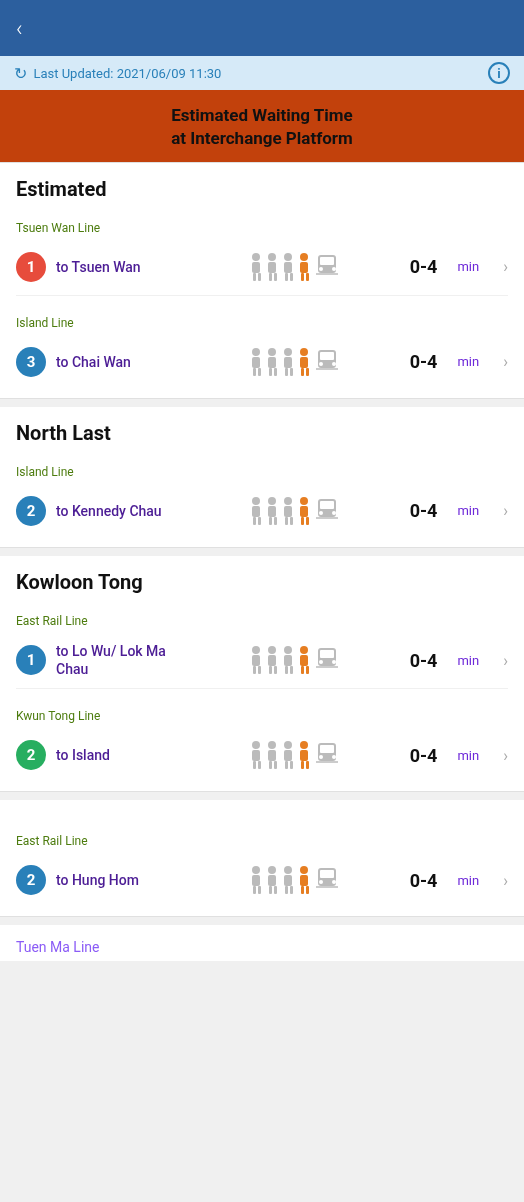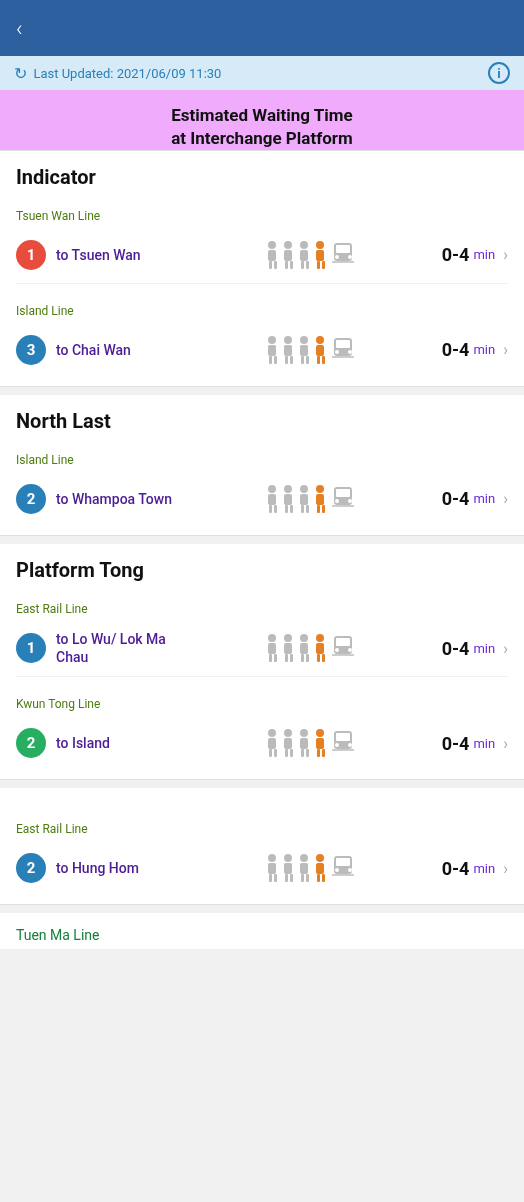--- a/index.html
+++ b/index.html
@@ -63,23 +63,23 @@
       align-items: center;
       justify-content: center;
       color: #2980b9;
       font-size: 13px;
       font-weight: bold;
       cursor: pointer;
     }
 
     
     .subtitle {
-      background: #f0abfc;
+      background: #c2410c;
       text-align: center;
-      padding: 14px 20px 0;
+      padding: 14px 20px 12px;
       border-bottom: 1px solid #e0e0e0;
     }
     .subtitle-text {
       font-size: 17px;
       font-weight: 700;
       color: #111;
       line-height: 1.35;
     }
 
     
@@ -143,21 +143,21 @@
       flex: 1;
       display: flex;
       align-items: center;
       justify-content: center;
     }
 
     
     .time-area {
       display: flex;
       align-items: center;
-      gap: 4px;
+      gap: 20px;
       flex-shrink: 0;
     }
     .time-text {
       font-size: 18px;
       font-weight: 700;
       color: #111;
     }
     .time-unit {
       font-size: 13px;
       color: #6d28d9;
@@ -168,21 +168,21 @@
       margin-left: 4px;
     }
 
     
     .bottom-line {
       background: white;
       padding: 14px 16px 6px;
     }
     .bottom-linename {
       font-size: 14px;
-      color: #15803d;
+      color: #8b5cf6;
     }
   </style>
 </head>
 <body>
 
 <div class="header">
   <span class="header-back">‹</span>
 </div>
 
 <div class="update-bar">
@@ -195,21 +195,21 @@
 
 <div class="subtitle">
   <div class="subtitle-text">
     <span>Estimated Waiting Time</span><br>
     <span>at Interchange Platform</span>
   </div>
 </div>
 
 <div id="sections-container">
     <div class="section">
-      <div class="station-name">Indicator</div>
+      <div class="station-name">Estimated</div>
       <div class="line-name">Tsuen Wan Line</div>
       <div class="route-row">
         <div class="badge" style="background: rgb(231, 76, 60);">1</div>
         <div class="destination">to Tsuen Wan</div>
         <div class="crowd-area">
           <svg width="90" height="36" viewBox="0 0 90 36" fill="none" xmlns="http://www.w3.org/2000/svg">
 
     <circle cx="8" cy="8" r="4" fill="#bbb"></circle>
     <rect x="4" y="13" width="8" height="11" rx="2" fill="#bbb"></rect>
     <rect x="5" y="24" width="3" height="8" rx="1" fill="#bbb"></rect>
@@ -282,21 +282,21 @@
           <span class="time-unit">min</span>
           <span class="chevron-right">›</span>
         </div>
       </div>
     </div>
     <div class="section">
       <div class="station-name">North Last</div>
       <div class="line-name">Island Line</div>
       <div class="route-row">
         <div class="badge" style="background: rgb(41, 128, 185);">2</div>
-        <div class="destination">to Whampoa Town</div>
+        <div class="destination">to Kennedy Chau</div>
         <div class="crowd-area">
           <svg width="90" height="36" viewBox="0 0 90 36" fill="none" xmlns="http://www.w3.org/2000/svg">
 
     <circle cx="8" cy="8" r="4" fill="#bbb"></circle>
     <rect x="4" y="13" width="8" height="11" rx="2" fill="#bbb"></rect>
     <rect x="5" y="24" width="3" height="8" rx="1" fill="#bbb"></rect>
     <rect x="10" y="24" width="3" height="8" rx="1" fill="#bbb"></rect>
 
     <circle cx="24" cy="8" r="4" fill="#bbb"></circle>
     <rect x="20" y="13" width="8" height="11" rx="2" fill="#bbb"></rect>
@@ -321,21 +321,21 @@
   </svg>
         </div>
         <div class="time-area">
           <span class="time-text">0-4</span>
           <span class="time-unit">min</span>
           <span class="chevron-right">›</span>
         </div>
       </div>
     </div>
     <div class="section">
-      <div class="station-name">Platform Tong</div>
+      <div class="station-name">Kowloon Tong</div>
       <div class="line-name">East Rail Line</div>
       <div class="route-row">
         <div class="badge" style="background: rgb(41, 128, 185);">1</div>
         <div class="destination">to Lo Wu/ Lok Ma Chau</div>
         <div class="crowd-area">
           <svg width="90" height="36" viewBox="0 0 90 36" fill="none" xmlns="http://www.w3.org/2000/svg">
 
     <circle cx="8" cy="8" r="4" fill="#bbb"></circle>
     <rect x="4" y="13" width="8" height="11" rx="2" fill="#bbb"></rect>
     <rect x="5" y="24" width="3" height="8" rx="1" fill="#bbb"></rect>

